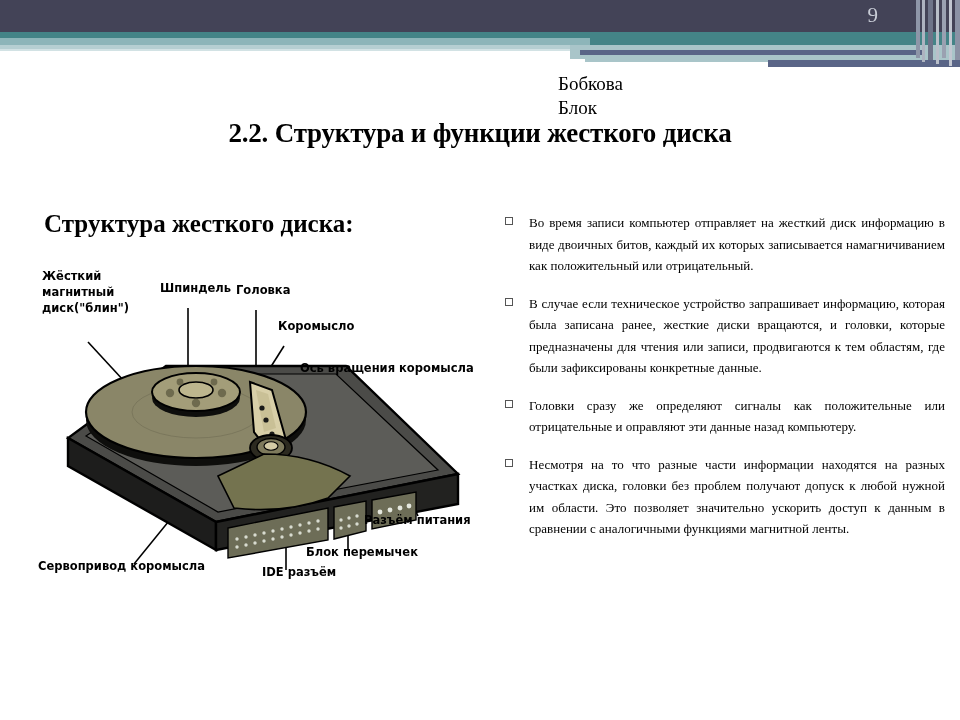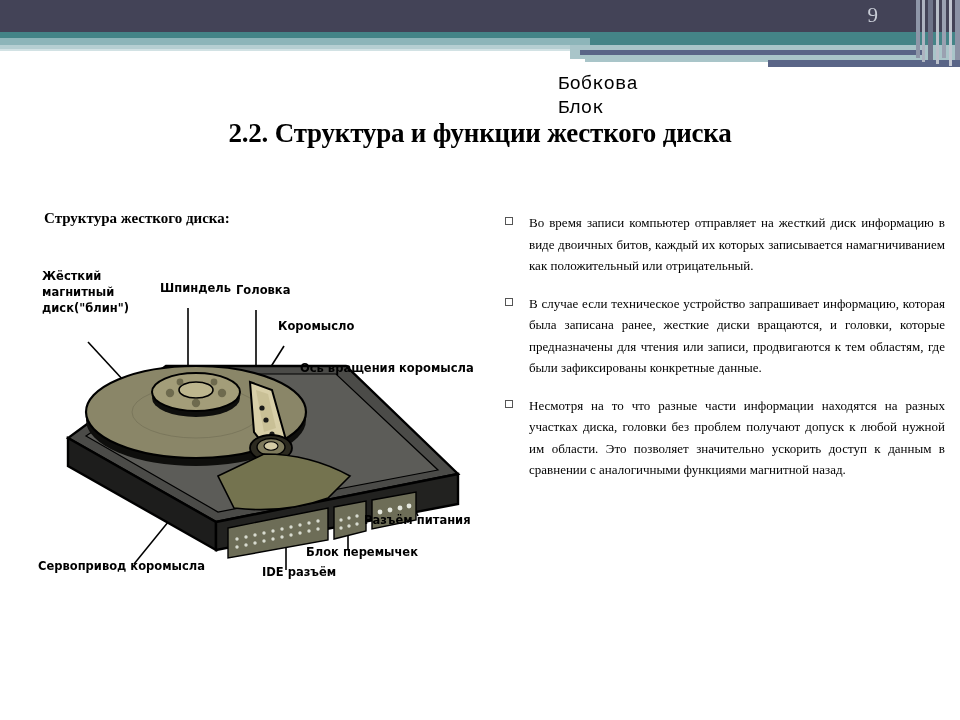--- a/index.html
+++ b/index.html
@@ -70,36 +70,36 @@
     position: absolute; right: 82px; top: 3px;
     font-size: 21px; color: #c8ccd6;
     font-family: "Liberation Serif", serif;
   }
 
   
   .author {
     position: absolute; left: 558px; top: 72px;
     width: 200px;
     font-size: 19px; line-height: 24px;
-    font-family: Liberation Mono, monospace;
+    font-family: Liberation Serif, serif;
   }
 
   
   .title {
     position: absolute; left: 0; top: 118px; width: 960px;
     text-align: center;
     font-size: 27px; font-weight: bold;
     font-family: "Liberation Serif", serif;
     letter-spacing: -0.2px;
   }
 
   
   .subtitle {
     position: absolute; left: 44px; top: 210px;
-    font-size: 15px; font-weight: bold;
+    font-size: 25px; font-weight: bold;
     font-family: "Liberation Serif", serif;
   }
 
   
   .diagram {
     position: absolute; left: 28px; top: 262px;
     width: 460px; height: 340px;
   }
   .diagram svg { display: block; }
 
@@ -312,19 +312,23 @@
   <div class="bullet-row">
     <div class="bullet-mark"><span></span></div>
     <div class="bullet-text">Во время записи компьютер отправляет на жесткий диск информацию в виде двоичных битов, каждый их которых записывается намагничиванием как положительный или отрицательный.</div>
   </div>
 
   <div class="bullet-row">
     <div class="bullet-mark"><span></span></div>
     <div class="bullet-text">В случае если техническое устройство запрашивает информацию, которая была записана ранее, жесткие диски вращаются, и головки, которые предназначены для чтения или записи, продвигаются к тем областям, где были зафиксированы конкретные данные.</div>
   </div>
 
-
   <div class="bullet-row">
     <div class="bullet-mark"><span></span></div>
-    <div class="bullet-text">Несмотря на то что разные части информации находятся на разных участках диска, головки без проблем получают допуск к любой нужной им области. Это позволяет значительно ускорить доступ к данным в сравнении с аналогичными функциями магнитной назад.</div>
+    <div class="bullet-text">Головки сразу же определяют сигналы как положительные или отрицательные и оправляют эти данные назад компьютеру.</div>
   </div>
 
+  <div class="bullet-row">
+    <div class="bullet-mark"><span></span></div>
+    <div class="bullet-text">Несмотря на то что разные части информации находятся на разных участках диска, головки без проблем получают допуск к любой нужной им области. Это позволяет значительно ускорить доступ к данным в сравнении с аналогичными функциями магнитной ленты.</div>
+  </div>
+
 </div>
 
 </body></html>

